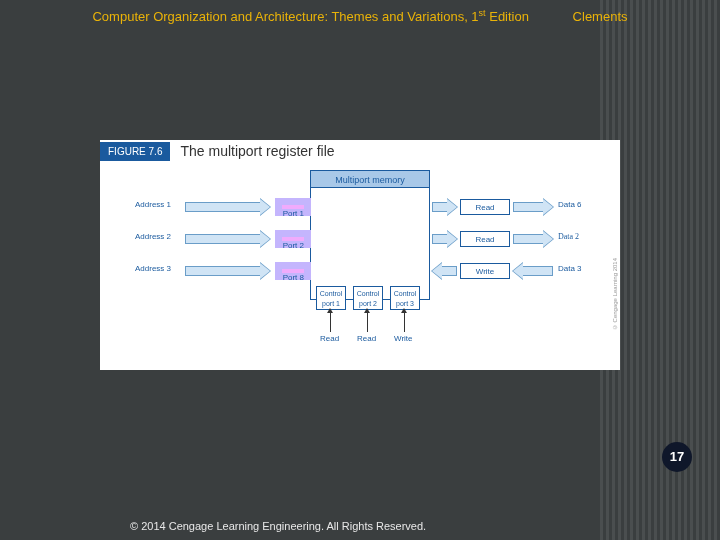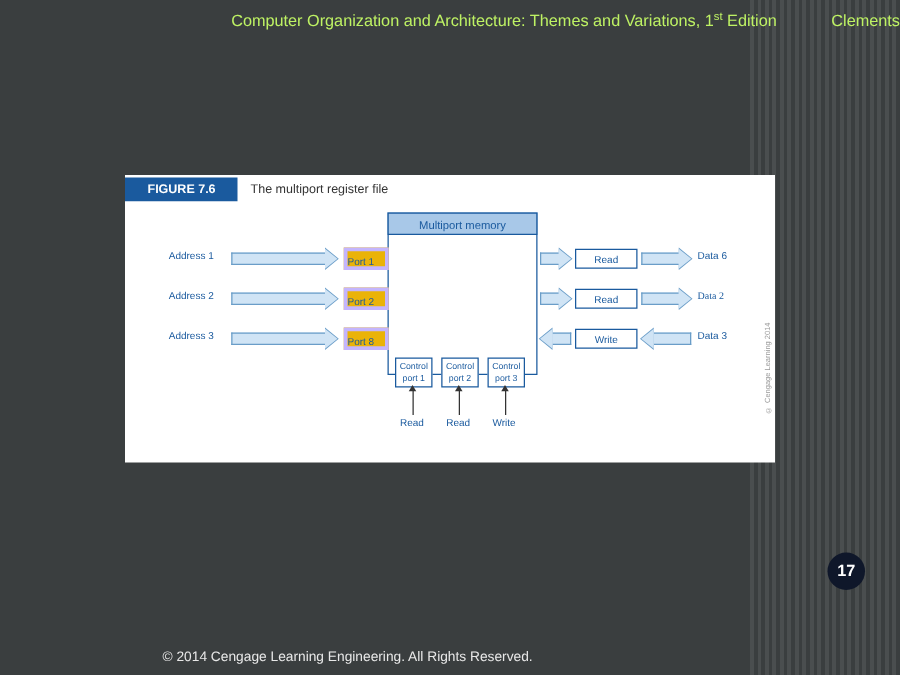--- a/index.html
+++ b/index.html
@@ -23,23 +23,23 @@
       #4a4e4f 3px,
       #3a3e3f 3px,
       #3a3e3f 6px
     );
   }
   .header {
     position: absolute;
     top: 8px;
     left: 0;
     width: 720px;
-    color: #bef264;
+    color: #eab308;
     font-size: 13px;
-    text-align: right;
+    text-align: center;
     z-index: 2;
   }
   .header-title { display: inline; }
   .header-author { display: inline; margin-left: 40px; }
   .sup { font-size: 9px; vertical-align: super; }
   .figure-area {
     position: absolute;
     left: 100px;
     top: 140px;
     width: 520px;
@@ -52,26 +52,26 @@
     left: 0;
     top: 0;
     height: 22px;
     display: flex;
     align-items: center;
   }
   .fig-tag {
     background: #1a5a9e;
     color: #fff;
     font-size: 10px;
-    font-weight: bold;
-    padding: 4px 18px;
+    font-weight: normal;
+    padding: 4px 8px;
   }
   .fig-caption {
     color: #333;
-    font-size: 10px;
+    font-size: 14px;
     margin-left: 10px;
   }
   .diagram {
     position: absolute;
     left: 0;
     top: 30px;
     width: 520px;
     height: 180px;
   }
   .mem-box {
@@ -93,25 +93,25 @@
     border: 1.5px solid #1a5a9e;
     text-align: center;
     font-size: 9px;
     color: #1a5a9e;
     line-height: 18px;
   }
   .port-box {
     position: absolute;
     width: 36px;
     height: 18px;
-    border: 3px solid #c4b5fd;
-    background: #eab308;
+    border: 7px solid #c4b5fd;
+    background: #f0abfc;
     font-size: 8px;
     color: #1a5a9e;
-    text-align: left;
+    text-align: right;
     line-height: 18px;
   }
   .ctrl-box {
     position: absolute;
     width: 30px;
     height: 24px;
     border: 1px solid #1a5a9e;
     background: #fff;
     font-size: 7px;
     color: #1a5a9e;

